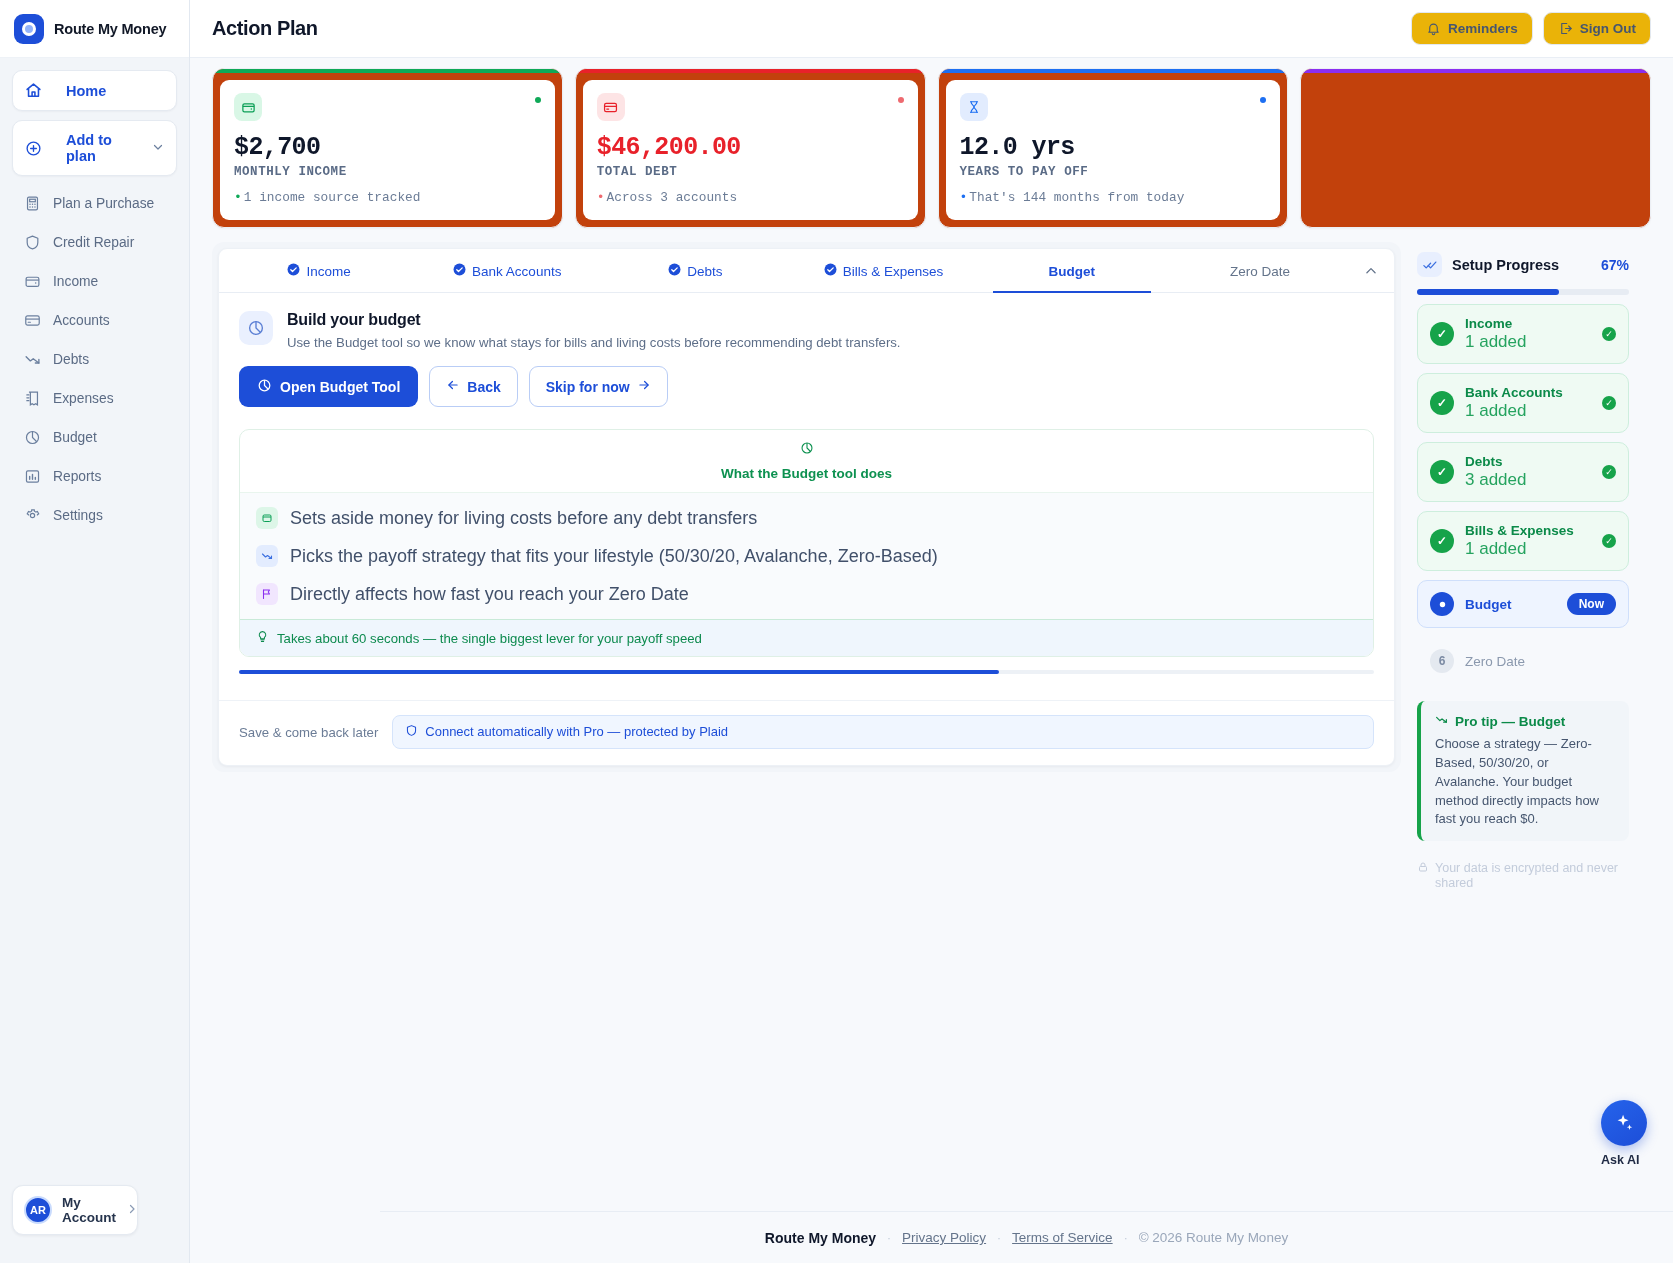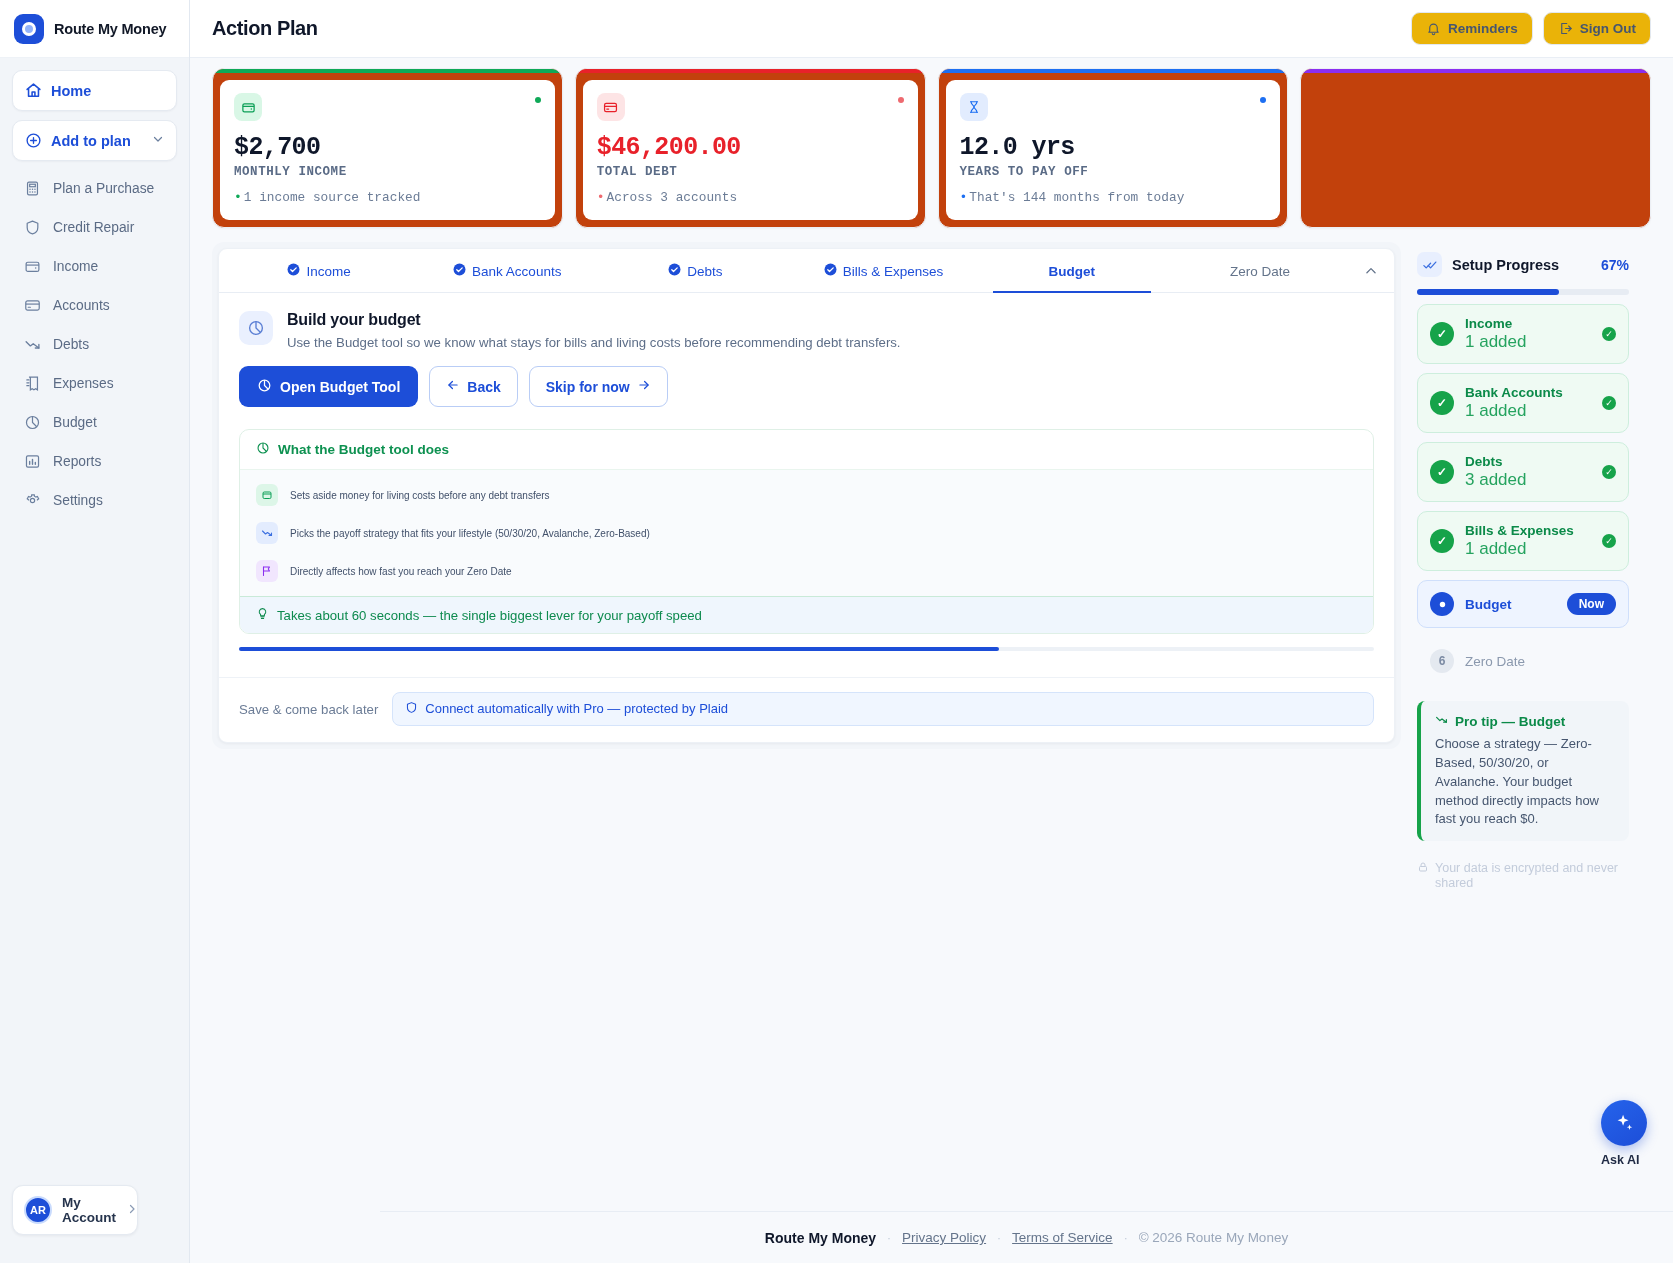--- a/index.html
+++ b/index.html
@@ -36,21 +36,21 @@
   .brand-logo .ring {
     width: 14px; height: 14px; border-radius: 50%;
     border: 3px solid #ffffff; background: #93b4fb;
   }
   .brand-name { font-size: 14.5px; font-weight: bold; color: #111827; letter-spacing: -0.2px; }
 
   .nav { padding: 12px 12px 0 12px; }
   .nav-card {
     background: #ffffff; border: 1px solid #e5eaf1; border-radius: 10px;
     padding: 11px 12px; margin-bottom: 9px;
-    display: flex; align-items: center; gap: 9px;
+    display: flex; align-items: center; gap: 24px;
     box-shadow: 0 1px 2px rgba(16,24,40,0.04);
   }
   .nav-card .label { font-size: 14.5px; font-weight: bold; color: #1d4ed8; }
   .nav-card .chev { margin-left: auto; color: #6b7f9e; font-size: 12px; }
   .nav-item {
     display: flex; align-items: center; gap: 12px;
     padding: 10px 12px; border-radius: 9px; margin-bottom: 2px;
   }
   .nav-item .label { font-size: 13.8px; color: #5b6b85; }
   .ico { width: 17px; height: 17px; flex: 0 0 17px; display: block; }
@@ -154,29 +154,29 @@
     padding: 11px 16px; font-size: 14px; font-weight: bold;
     display: flex; align-items: center; gap: 7px;
   }
 
   .info-box {
     margin: 22px 20px 0 20px; border: 1px solid #dff0e6; border-radius: 10px; overflow: hidden;
     background: #fff;
   }
   .info-head {
     padding: 11px 16px; font-size: 13.5px; font-weight: bold; color: #0d9150;
-    display: flex; align-items: center; gap: 8px; border-bottom: 1px solid #e9f5ee;
+    display: flex; align-items: center; gap: 8px; border-bottom: 1px solid #e9f5ee; flex-direction: column;
   }
   .info-body { background: #f9fbfd; padding: 6px 0; }
   .info-item { display: flex; align-items: center; gap: 12px; padding: 8px 16px; }
   .info-item .ibox {
     width: 22px; height: 22px; border-radius: 6px; flex: 0 0 22px;
     display: flex; align-items: center; justify-content: center;
   }
-  .info-item .itext { font-size: 10px; color: #41506a; }
+  .info-item .itext { font-size: 18px; color: #41506a; }
   .info-foot {
     border-top: 1px solid #c9ead8; background: #eff6fd; padding: 10px 16px;
     font-size: 13.2px; color: #0d8a4e; display: flex; align-items: center; gap: 8px;
   }
 
   .progress-track { height: 4px; background: #edf1f6; margin: 13px 20px 0 20px; border-radius: 3px; }
   .progress-fill { height: 4px; background: #1d4ed8; border-radius: 3px; }
 
   .card-foot {
     margin-top: 26px; border-top: 1px solid #eef2f7;

